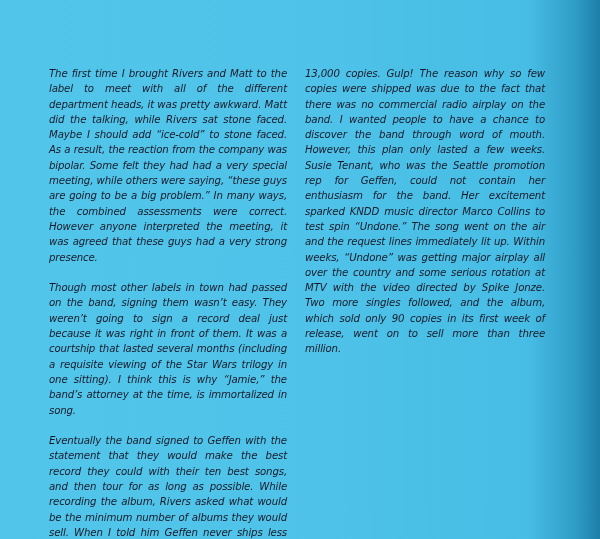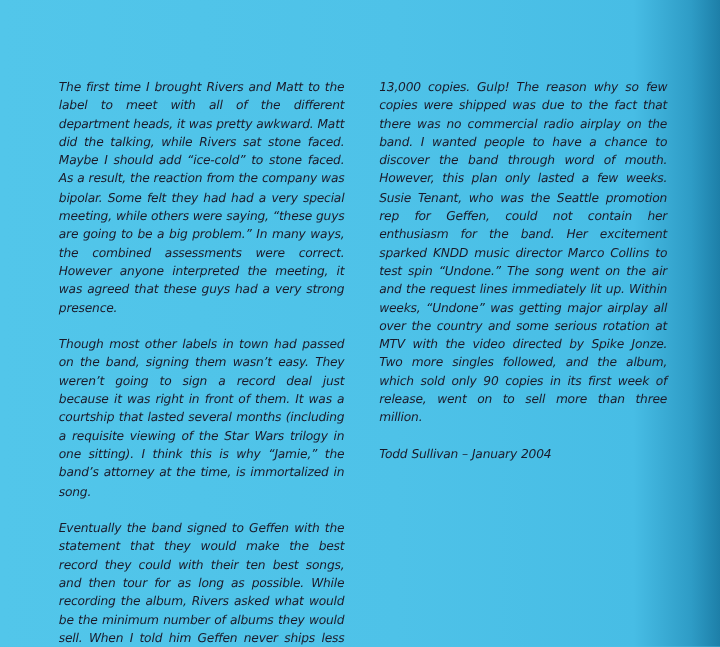--- a/index.html
+++ b/index.html
@@ -28,21 +28,21 @@
       line-height: 15.3px;
       text-align: justify;
       letter-spacing: -0.15px;
       word-spacing: 0.2px;
     }
     .col-left {
       left: 49px;
       width: 238px;
     }
     .col-right {
-      left: 316px;
+      left: 305px;
       width: 240px;
     }
     .col p {
       margin: 0 0 15.3px 0;
       text-align: justify;
       text-align-last: left;
     }
     .col-left p.continues {
       text-align-last: justify;
     }
@@ -55,15 +55,14 @@
 
 <div class="page">
   <div class="col col-left">
     <p>The first time I brought Rivers and Matt to the label to meet with all of the different department heads, it was pretty awkward. Matt did the talking, while Rivers sat stone faced. Maybe I should add “ice-cold” to stone faced. As a result, the reaction from the company was bipolar. Some felt they had had a very special meeting, while others were saying, “these guys are going to be a big problem.” In many ways, the combined assessments were correct. However anyone interpreted the meeting, it was agreed that these guys had a very strong presence.</p>
     <p>Though most other labels in town had passed on the band, signing them wasn’t easy. They weren’t going to sign a record deal just because it was right in front of them. It was a courtship that lasted several months (including a requisite viewing of the Star Wars trilogy in one sitting). I think this is why “Jamie,” the band’s attorney at the time, is immortalized in song.</p>
     <p class="continues">Eventually the band signed to Geffen with the statement that they would make the best record they could with their ten best songs, and then tour for as long as possible. While recording the album, Rivers asked what would be the minimum number of albums they would sell. When I told him Geffen never ships less than 15,000 copies he felt pretty convinced that’s all they would ever sell. Of course when the album was released, the label only shipped</p>
   </div>
 
   <div class="col col-right">
     <p>13,000 copies. Gulp! The reason why so few copies were shipped was due to the fact that there was no commercial radio airplay on the band. I wanted people to have a chance to discover the band through word of mouth. However, this plan only lasted a few weeks. Susie Tenant, who was the Seattle promotion rep for Geffen, could not contain her enthusiasm for the band. Her excitement sparked KNDD music director Marco Collins to test spin “Undone.” The song went on the air and the request lines immediately lit up. Within weeks, “Undone” was getting major airplay all over the country and some serious rotation at MTV with the video directed by Spike Jonze. Two more singles followed, and the album, which sold only 90 copies in its first week of release, went on to sell more than three million.</p>
-    <p class="signature">Todd Sullivan – January 2004</p>
   </div>
 </div>
 
 </body></html>

